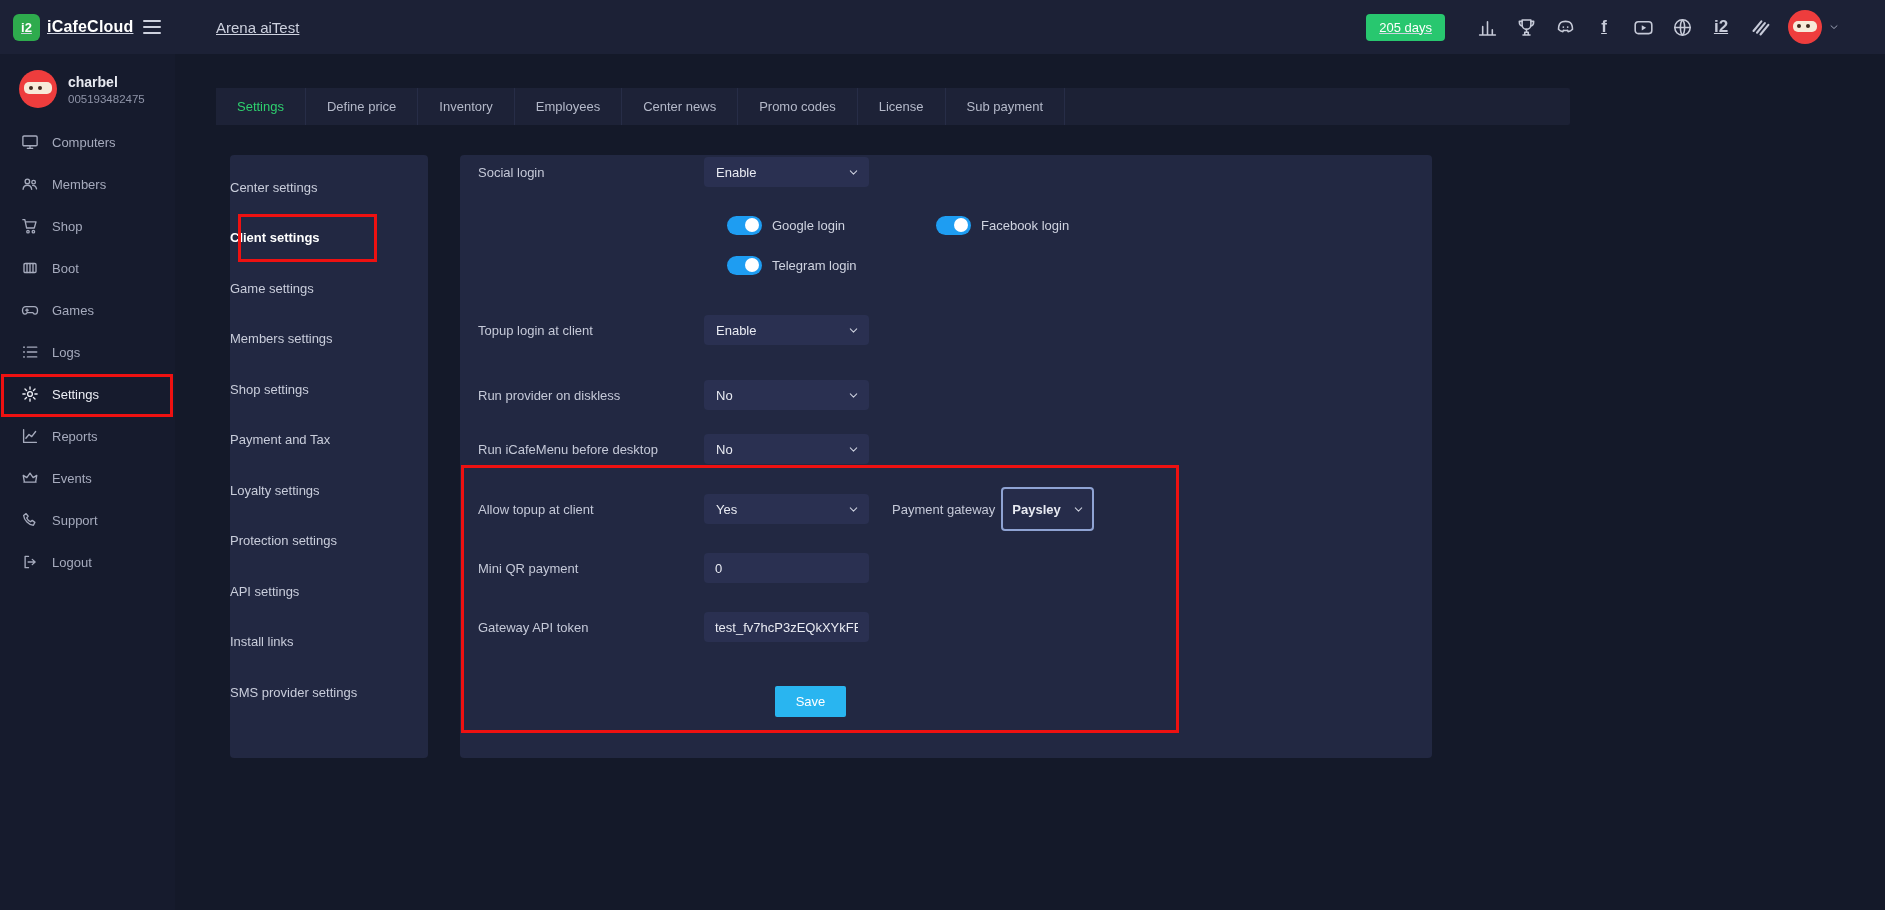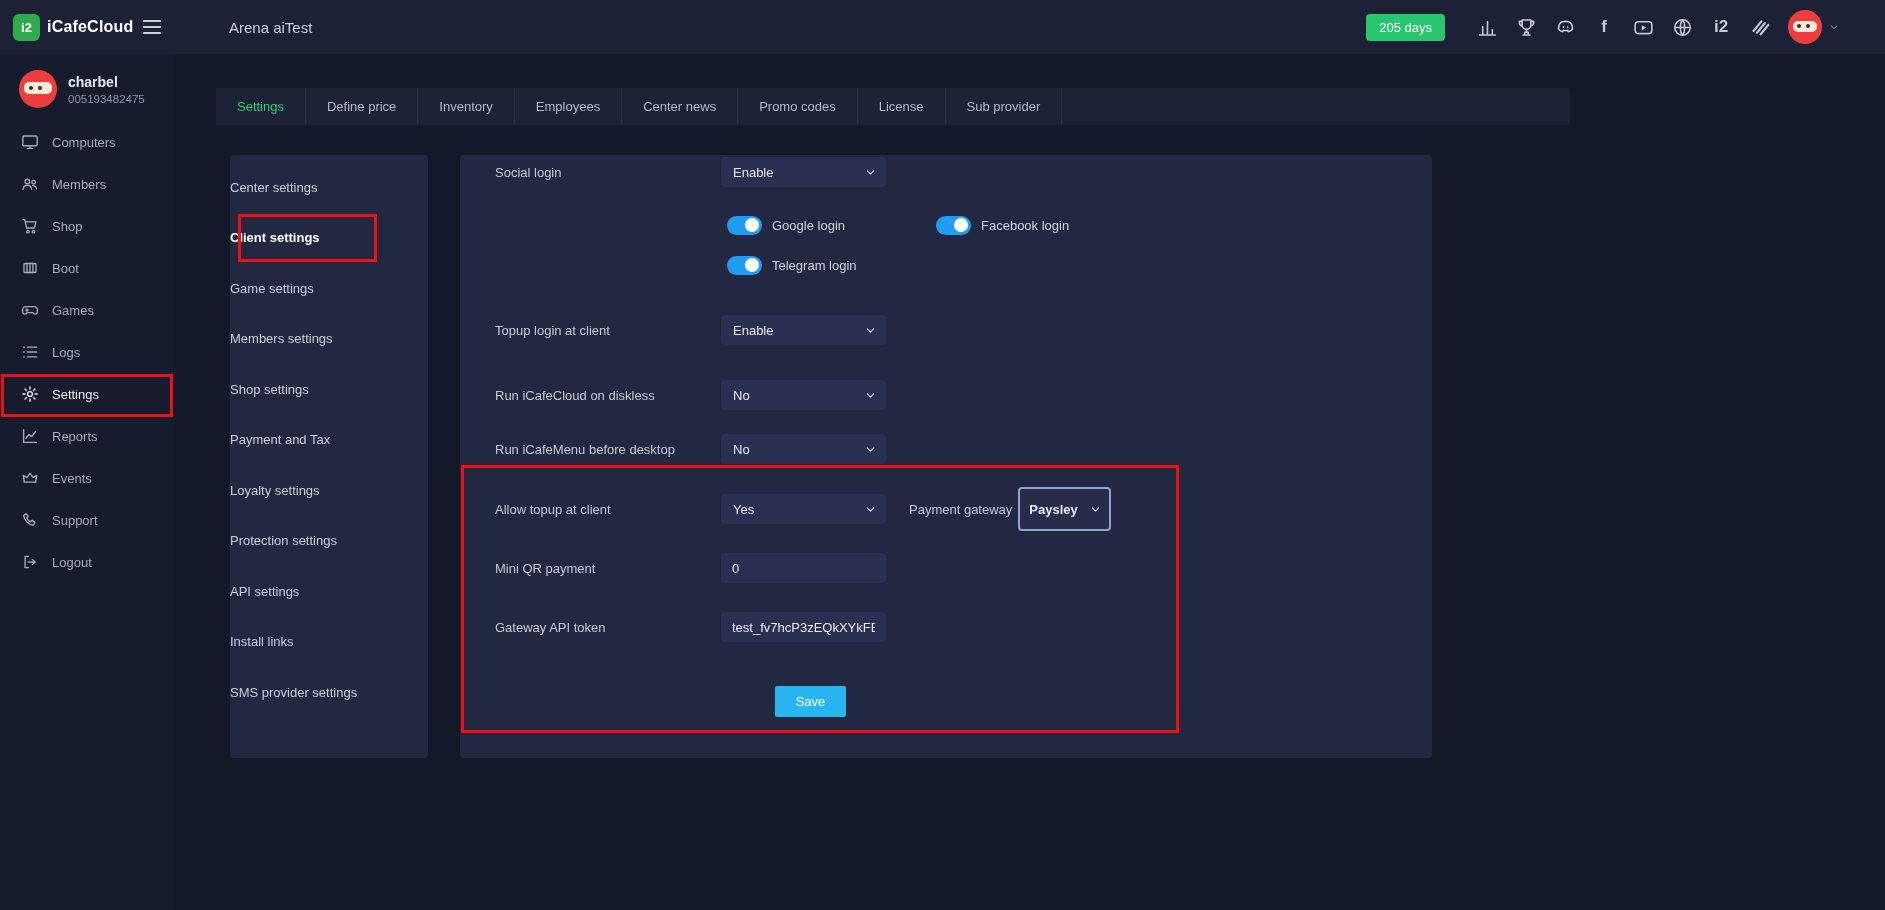--- a/index.html
+++ b/index.html
@@ -7,31 +7,31 @@
   body {
     width:1885px; height:910px; position:relative; overflow:hidden;
     background:#12172a; color:#cfd3e0;
     font-family:"Liberation Sans", sans-serif; font-size:13px;
   }
   svg { display:block; }
 
   
   .topbar {
     position:absolute; left:0; top:0; right:0; height:54px;
-    background:#1c2136; display:flex; align-items:center; z-index:10;
+    background:#1c2136; display:flex; align-items:center; z-index:10;text-decoration:underline;
   }
   .brand { flex:0 0 175px; display:flex; align-items:center; padding-left:13px; }
   .logo-mark {
     width:27px; height:27px; background:#2eab4d; border-radius:6px; color:#fff;
     font-weight:bold; font-size:13px; display:flex; align-items:center; justify-content:center;
   }
   .logo-text { color:#fff; font-weight:700; font-size:16px; margin-left:7px; letter-spacing:.2px; }
   .hamburger { margin-left:auto; margin-right:14px; display:flex; flex-direction:column; gap:4px; cursor:pointer; }
   .hamburger span { display:block; width:18px; height:2px; background:#cdd1de; border-radius:1px; }
-  .page-title { margin-left:54px; font-size:15px; color:#ccd0de; }
+  .page-title { margin-left:41px; font-size:15px; color:#ccd0de; }
   .topbar-right { margin-left:auto; display:flex; align-items:center; gap:17px; padding-right:45px; }
   .badge {
     background:#28c76f; color:#fff; font-size:13px; padding:6px 13px;
     border-radius:4px; margin-right:14px; cursor:pointer; white-space:nowrap;
   }
   .tb-icon { width:22px; height:22px; color:#c6cad8; display:flex; align-items:center; justify-content:center; cursor:pointer; }
   .tb-icon svg { width:21px; height:21px; stroke:currentColor; fill:none; stroke-width:1.8; stroke-linecap:round; stroke-linejoin:round; }
   .glyph { font-size:17px; font-weight:bold; color:#c6cad8; }
 
   .avatar { width:34px; height:34px; background:#ee3d3d; border-radius:50%; position:relative; flex:0 0 auto; }
@@ -74,21 +74,21 @@
 
   .panel { position:absolute; background:#222842; border-radius:4px; }
   .settings-nav { left:55px; top:101px; width:198px; height:603px; padding-top:7px; }
   .snav-item {
     height:50.5px; display:flex; align-items:center; 
     font-size:13px; color:#c9cddb; cursor:pointer;
   }
   .snav-item.active { color:#ffffff; font-weight:700; }
 
   .form-panel { left:285px; top:101px; width:972px; height:603px; }
-  .row { position:absolute; left:35px; right:10px; height:30px; display:flex; align-items:center; }
+  .row { position:absolute; left:18px; right:10px; height:30px; display:flex; align-items:center; }
   .row-label { width:226px; font-size:13px; color:#c5c9d8; flex:0 0 226px; }
   .select {
     width:165px; height:30px; background:#2a3051; border-radius:4px; display:flex;
     align-items:center; justify-content:space-between; padding:0 10px 0 12px;
     font-size:13px; color:#e8eaf2; cursor:pointer; flex:0 0 auto;
   }
   .select .chev svg { width:11px; height:11px; stroke:#cfd3e0; fill:none; stroke-width:2.2; stroke-linecap:round; stroke-linejoin:round; }
   .select.gateway { width:93px; height:44px; border:2px solid #8fa3d3; background:#262c4a; padding:0 8px 0 9px; font-weight:700; }
   .pg-label { margin-left:23px; margin-right:6px; font-size:13px; color:#c5c9d8; white-space:nowrap; }
   .text-input {
@@ -330,21 +330,21 @@
     <div class="tab">
         <span>Center news</span>
       </div>
     <div class="tab">
         <span>Promo codes</span>
       </div>
     <div class="tab">
         <span>License</span>
       </div>
     <div class="tab">
-        <span>Sub provider</span>
+        <span>Sub payment</span>
       </div>
   </div>
 
   <div class="panel settings-nav">
     <div class="snav-item">
         <span>Center settings</span>
       </div>
     <div class="snav-item active">
         <span>Client settings</span>
       </div>
@@ -415,21 +415,21 @@
         <span>Enable</span>
         <span class="chev">
             <svg viewBox="0 0 24 24">
               <path d="M5 8.5l7 7 7-7"></path>
             </svg>
           </span>
       </div>
     </div>
 
     <div class="row" style="top:225px">
-      <span class="row-label">Run iCafeCloud on diskless</span>
+      <span class="row-label">Run provider on diskless</span>
       <div class="select">
         <span>No</span>
         <span class="chev">
             <svg viewBox="0 0 24 24">
               <path d="M5 8.5l7 7 7-7"></path>
             </svg>
           </span>
       </div>
     </div>
 

